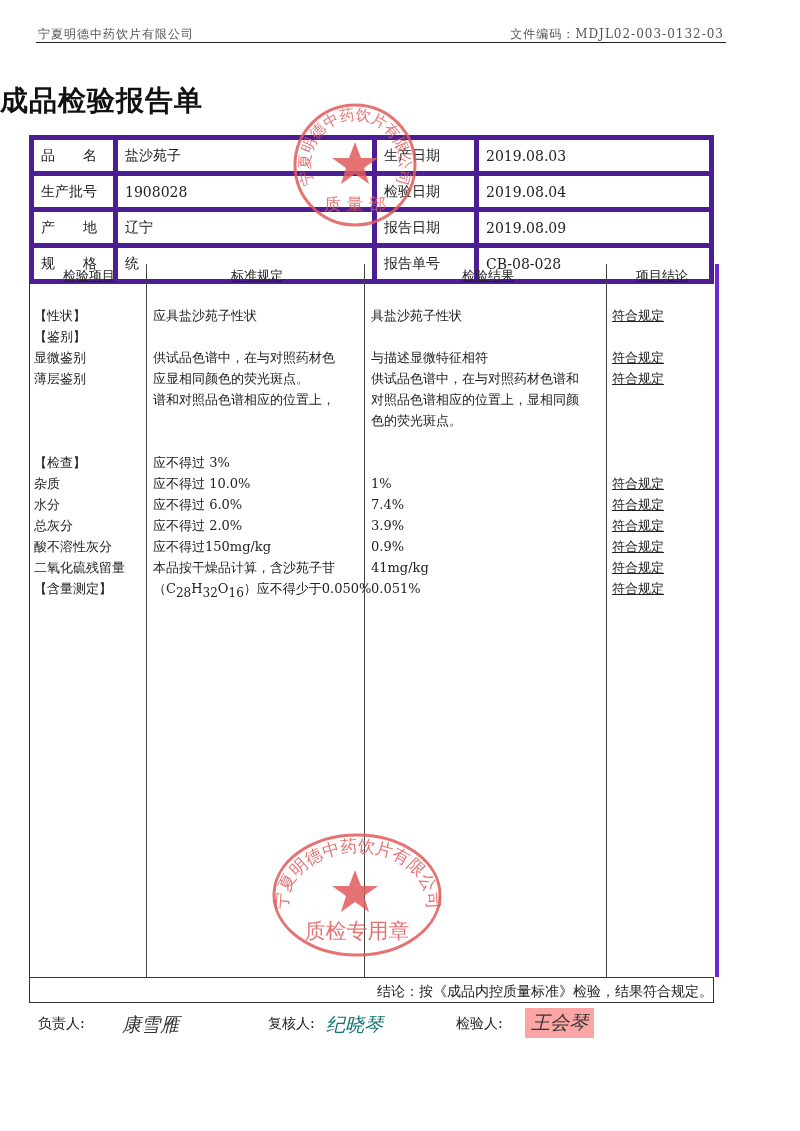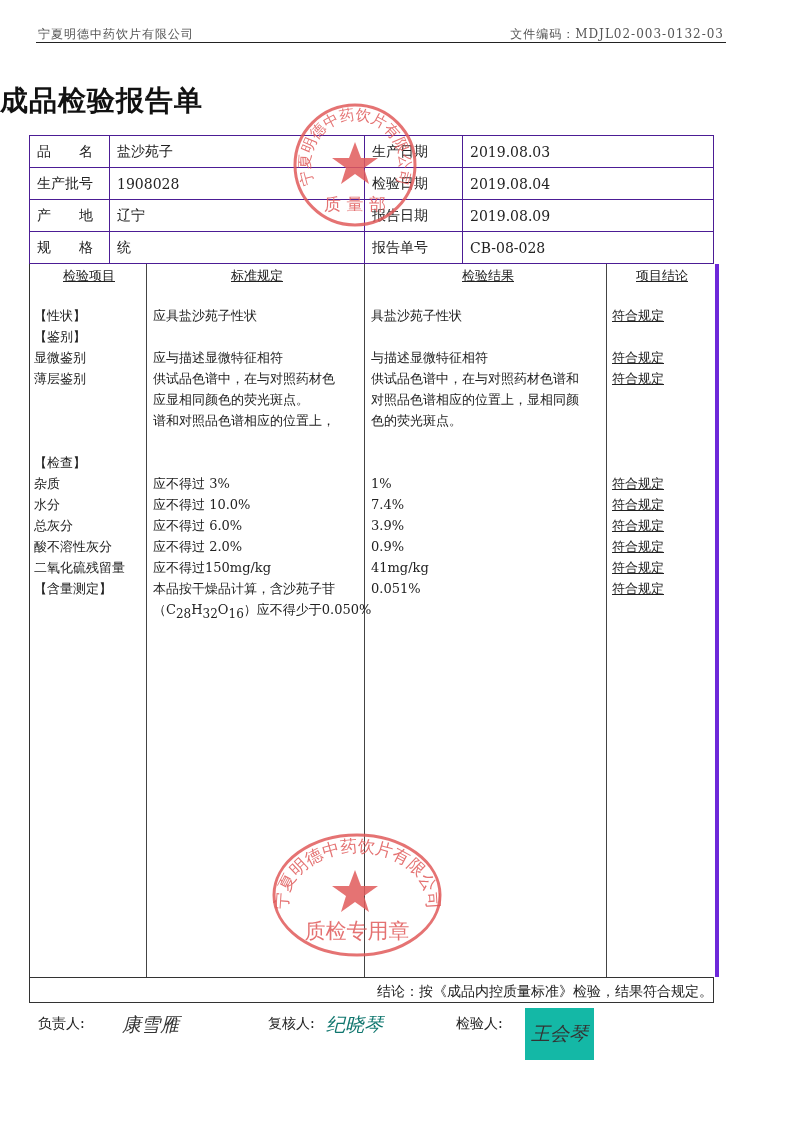--- a/index.html
+++ b/index.html
@@ -5,35 +5,35 @@
   html, body { margin: 0; padding: 0; background: #ffffff; }
   body { width: 800px; height: 1131px; position: relative; overflow: hidden;
          font-family: "DejaVu Serif", "Liberation Serif", serif; color: #222; }
   .page-header { position: absolute; left: 36px; top: 24px; width: 690px; height: 18px;
                  border-bottom: 1.5px solid #222; font-size: 12px; color: #555; }
   .page-header .left { position: absolute; left: 2px; top: 2px; letter-spacing: 1px; }
   .page-header .right { position: absolute; right: 2px; top: 2px; letter-spacing: 1px; }
   .title { position: absolute; left: 0; width: 720px; top: 82px; 
            font-size: 28px; font-family: "DejaVu Sans", "Liberation Sans", sans-serif; font-weight: bold; color: #111; letter-spacing: 1px; }
   .info-table { position: absolute; left: 29px; top: 135px; width: 685px; border-collapse: collapse; }
-  .info-table td { border: 1px solid #4c1d95; height: 31px; font-size: 14px; padding: 0 7px; vertical-align: middle; white-space: nowrap; }
+  .info-table td { border: 5px solid #4c1d95; height: 31px; font-size: 14px; padding: 0 7px; vertical-align: middle; white-space: nowrap; }
   .info-table td.lbl { width: 65px; }
   .info-table td.lbl2 { width: 83px; }
 
   .detail { position: absolute; left: 29px; top: 264px; width: 685px; height: 713px;
             border-left: 1px solid #333; border-right: 4px solid #6d28d9; }
   .col-line { position: absolute; top: 0; bottom: 0; width: 0; border-left: 1px solid #444; }
   .col { position: absolute; top: 0; font-size: 13px; line-height: 21px; }
   .col .hdr { text-align: center; text-decoration: underline; margin-top: 1px; height: 40px; }
   .row { height: 21px; white-space: nowrap; }
   .conclusion { position: absolute; left: 29px; top: 977px; width: 685px; height: 26px;
                 border: 1px solid #333; font-size: 14px; line-height: 26px; box-sizing: border-box; padding-left: 18px; text-align: right; }
   .sign { position: absolute; top: 1015px; font-size: 14px; }
   .sig-hand { font-family: "DejaVu Serif", serif; font-style: italic; font-size: 19px; color: #333; }
-  .sig-box { background: #14b8a6; padding: 13px 6px; }
+  .sig-box { background: #fca5a5; padding: 2px 6px; }
   .stamp { position: absolute; pointer-events: none; }
   sub { font-size: 12px; }
 </style>
 </head>
 <body>
 
 <div class="page-header">
   <span class="left">宁夏明德中药饮片有限公司</span>
   <span class="right">文件编码：MDJL02-003-0132-03</span>
 </div>
@@ -89,21 +89,20 @@
     <div class="row">总灰分</div>
     <div class="row">酸不溶性灰分</div>
     <div class="row">二氧化硫残留量</div>
     <div class="row">【含量测定】</div>
   </div>
 
   <div class="col" style="left:123px; width:208px;">
     <div class="hdr">标准规定</div>
     <div class="row">应具盐沙苑子性状</div>
     <div class="row"></div>
-    <div class="row">应与描述显微特征相符</div>
     <div class="row">供试品色谱中，在与对照药材色</div>
     <div class="row">应显相同颜色的荧光斑点。</div>
     <div class="row">谱和对照品色谱相应的位置上，</div>
     <div class="row"></div>
     <div class="row"></div>
     <div class="row">应不得过 3%</div>
     <div class="row">应不得过 10.0%</div>
     <div class="row">应不得过 6.0%</div>
     <div class="row">应不得过 2.0%</div>
     <div class="row">应不得过150mg/kg</div>

